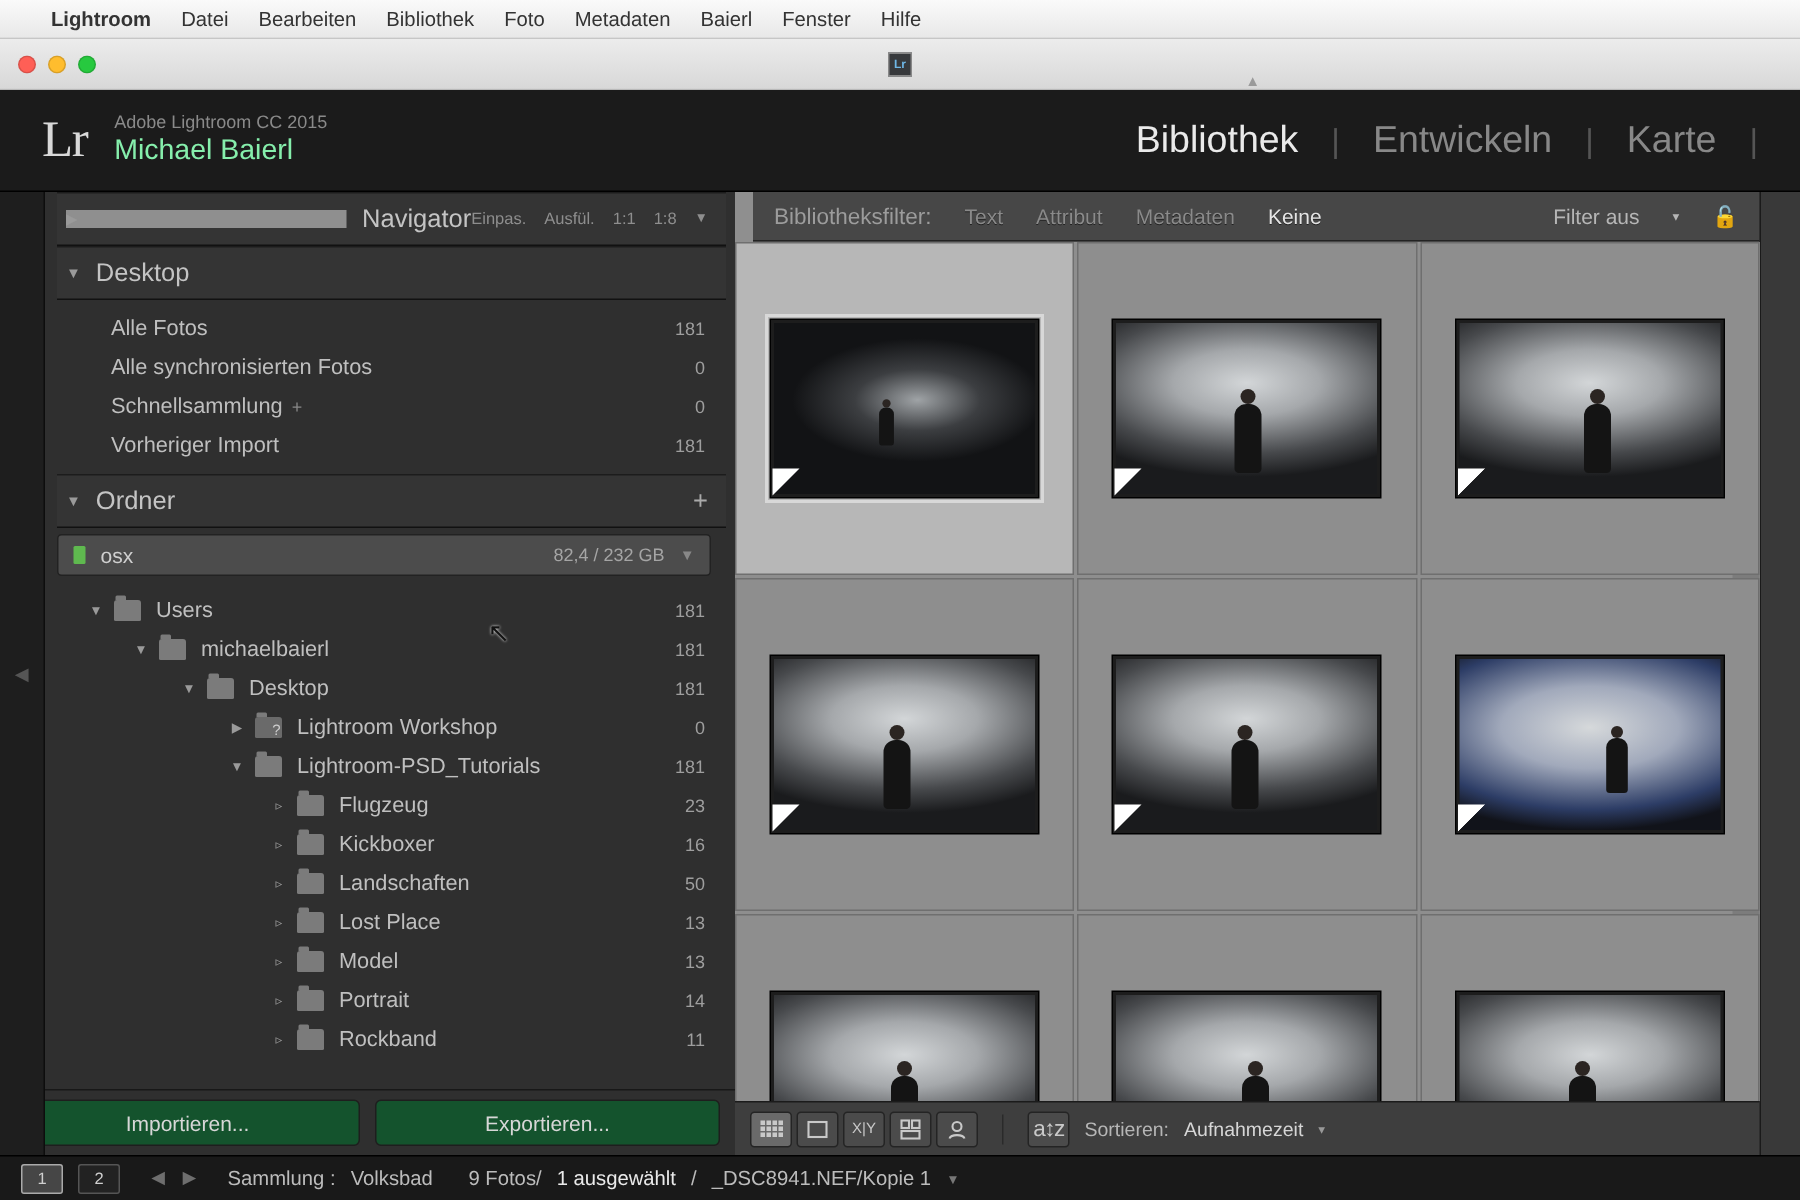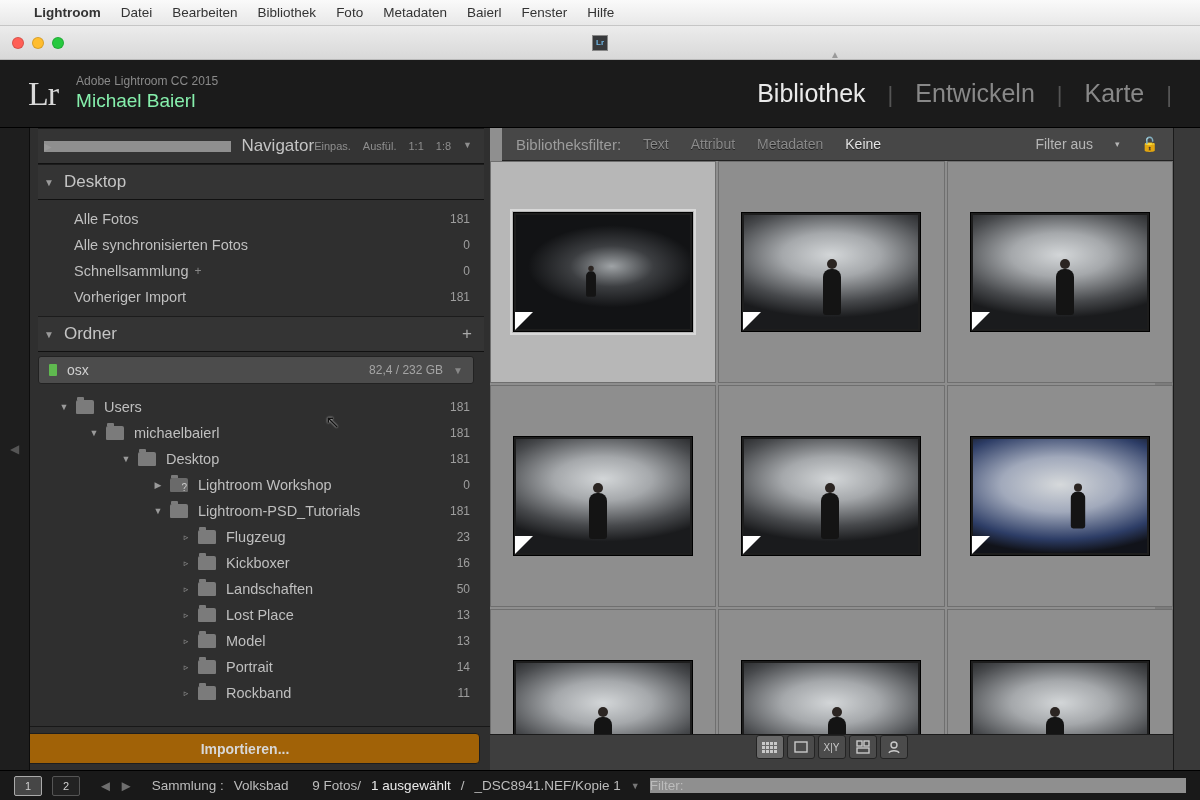--- a/index.html
+++ b/index.html
@@ -56,21 +56,21 @@
 
   .trow{padding-left:0;}
   .trow .tri{font-size:9px;color:#9a9a9a;width:12px;text-align:center;margin-right:6px;}
   .trow .folder{width:18px;height:14px;background:#7b7b7b;border-radius:2px 2px 1px 1px;margin-right:10px;position:relative;}
   .trow .folder::before{content:"";position:absolute;top:-3px;left:1px;width:7px;height:3px;background:#7b7b7b;border-radius:1px 1px 0 0;}
   .trow.q .folder{background:#6a6a6a;}
   .trow .q-mark{font-size:10px;color:#ccc;position:absolute;right:1px;bottom:-1px;}
   .ind-0{padding-left:18px}.ind-1{padding-left:48px}.ind-2{padding-left:80px}.ind-3{padding-left:112px}.ind-4{padding-left:140px}
 
   .importbar{height:44px;display:flex;gap:10px;padding:6px 10px;background:#2f2f2f;border-top:1px solid #181818;}
-  .importbar button{flex:1;background:#a16207;border:1px solid #1e1e1e;border-radius:4px;color:#d7d7d7;font-size:14px;cursor:pointer;font-weight:bold;}
+  .importbar button{flex:1;background:#14532d;border:1px solid #1e1e1e;border-radius:4px;color:#d7d7d7;font-size:14px;cursor:pointer;}
 
   
   .right{flex:1;display:flex;flex-direction:column;background:#8f8f8f;}
   .filterbar{height:33px;background:#474747;display:flex;align-items:center;padding:0 14px;font-size:14px;color:#b6b6b6;gap:22px;border-bottom:1px solid #222;margin-left:12px;}
   .filterbar .lbl{color:#9c9c9c;font-size:15px;}
   .filterbar .opt{color:#8a8a8a;cursor:pointer;text-shadow:0 1px 0 #222;}
   .filterbar .opt.active{color:#e4e4e4;}
   .filterbar .spacer{flex:1;}
   .filterbar .lock{font-size:14px;}
 
@@ -92,21 +92,21 @@
   .cell[data-variant="2"] .fig{left:48%;bottom:14px;}
   .cell[data-variant="3"] .fig{left:42%;bottom:14px;}
   .cell[data-variant="4"] .fig{left:44%;bottom:14px;}
   .cell[data-variant="5"] .frame::before{background:radial-gradient(ellipse 85% 60% at 50% 40%, #d6d9db 0%, #a1a9bb 40%, #2d3d66 80%, #11131a 100%);}
   .cell[data-variant="5"] .fig{left:55%;bottom:20px;transform:scale(.8);}
 
   .rightedge{width:27px;background:#393939;border-left:1px solid #1a1a1a;}
   .rightwrap{display:flex;flex:1;min-height:0;}
 
   
-  .toolbar{height:36px;background:#3e3e3e;border-top:1px solid #1b1b1b;display:flex;align-items:center;padding:0 10px;gap:10px;font-size:13px;color:#b6b6b6;flex-direction:column;}
+  .toolbar{height:36px;background:#3e3e3e;border-top:1px solid #1b1b1b;display:flex;align-items:center;padding:0 10px;gap:10px;font-size:13px;color:#b6b6b6;}
   .tgroup{display:flex;gap:3px;}
   .tbtn{height:24px;min-width:28px;background:#4b4b4b;border:1px solid #242424;border-radius:3px;display:flex;align-items:center;justify-content:center;color:#c9c9c9;font-size:12px;cursor:pointer;}
   .tbtn.active{background:#6a6a6a;}
   .gridicon{display:grid;grid-template-columns:repeat(4,3px);grid-template-rows:repeat(3,3px);gap:1px;}
   .gridicon span{background:#c9c9c9;}
   .tbtn svg{width:16px;height:16px;stroke:#c9c9c9;fill:none;stroke-width:1.4;}
   .toolbar .sortsel{color:#d6d6d6;}
   .toolbar .sep{width:1px;height:20px;background:#2a2a2a;margin:0 6px;}
 
   
@@ -294,20 +294,21 @@
               <span class="tri">▹</span>
               <span class="folder"></span>
               <span>Rockband</span>
               <span class="cnt">11</span>
             </div>
           </div>
       </div>
 
       <div class="importbar">
         <button>Importieren...</button>
+        <button>Exportieren...</button>
       </div>
       <span class="cursor">↖</span>
     </div>
 
     <div class="rightwrap">
     <div class="right">
       <div class="filterbar">
         <span class="lbl">Bibliotheksfilter:</span>
         <span class="opt">Text</span>
         <span class="opt">Attribut</span>
@@ -431,15 +432,14 @@
       <span>►</span>
     </div>
     <span>Sammlung :</span>
     <span>Volksbad</span>
     <span>&nbsp;</span>
     <span>9 Fotos/</span>
     <span class="strong">1 ausgewählt</span>
     <span>/</span>
     <span>_DSC8941.NEF/Kopie 1</span>
     <span style="font-size:9px;color:#777">▼</span>
-    <span class="right">Filter:</span>
   </div>
 </div>
 
 </body></html>

